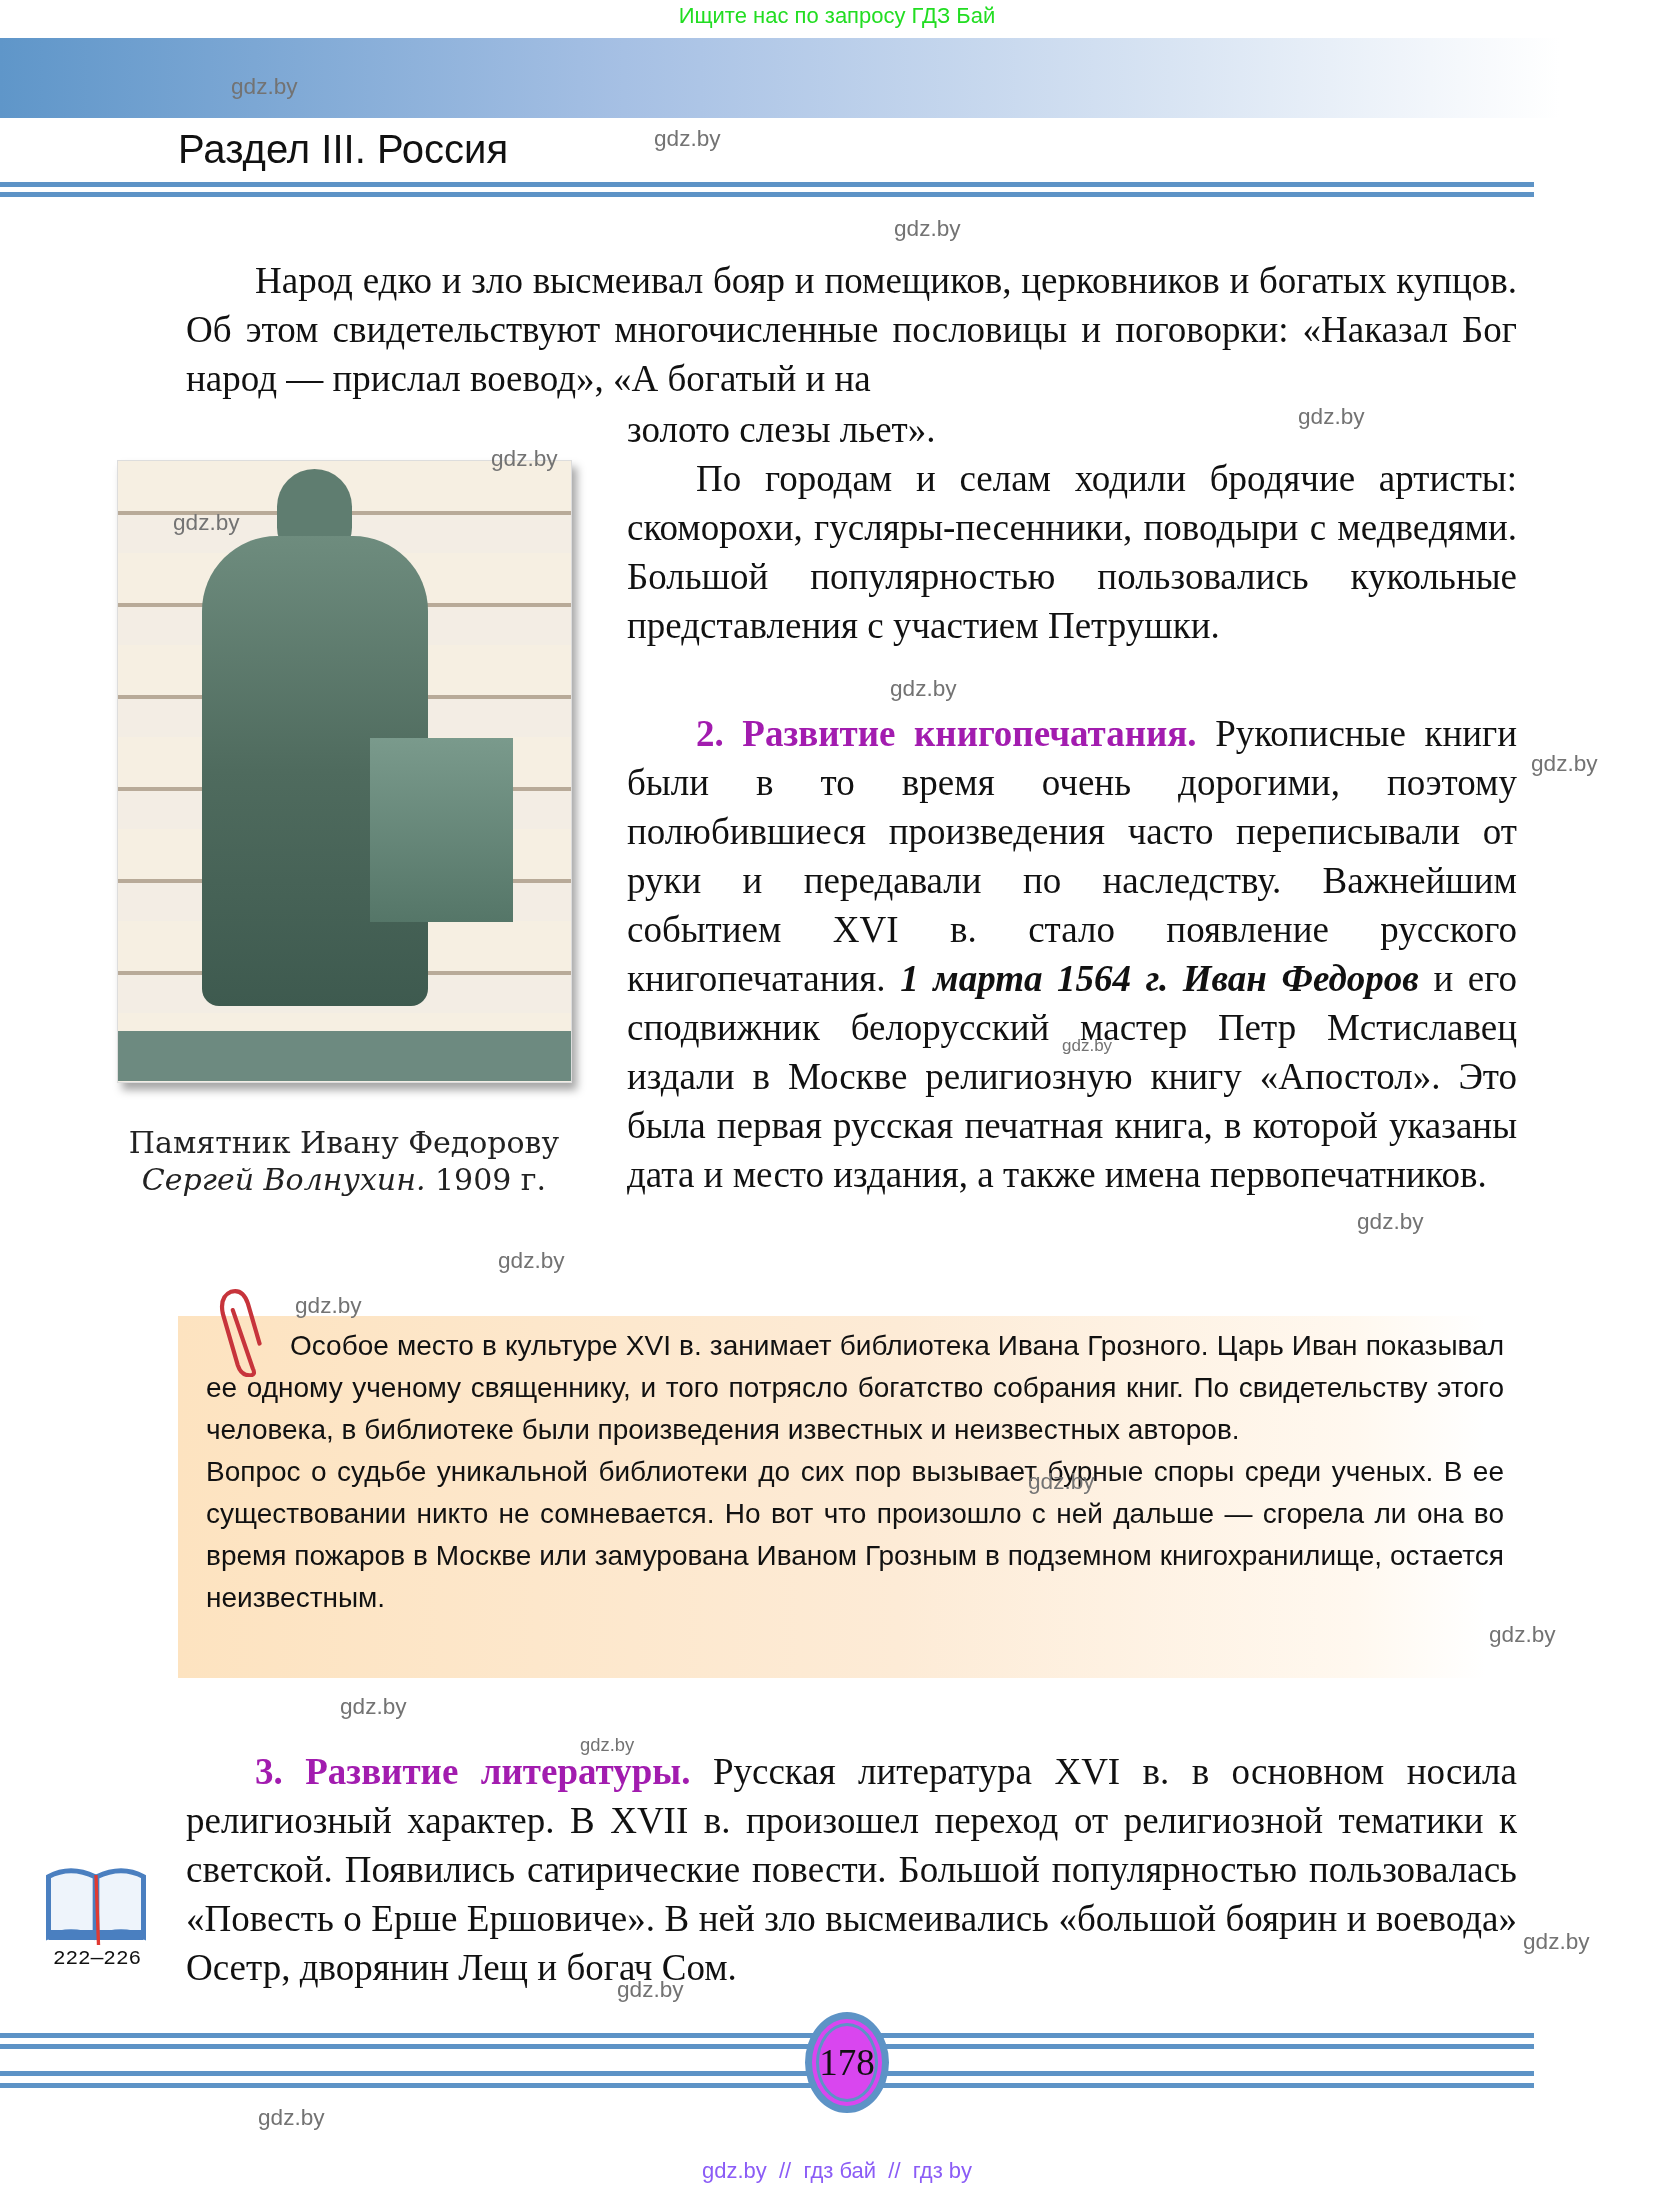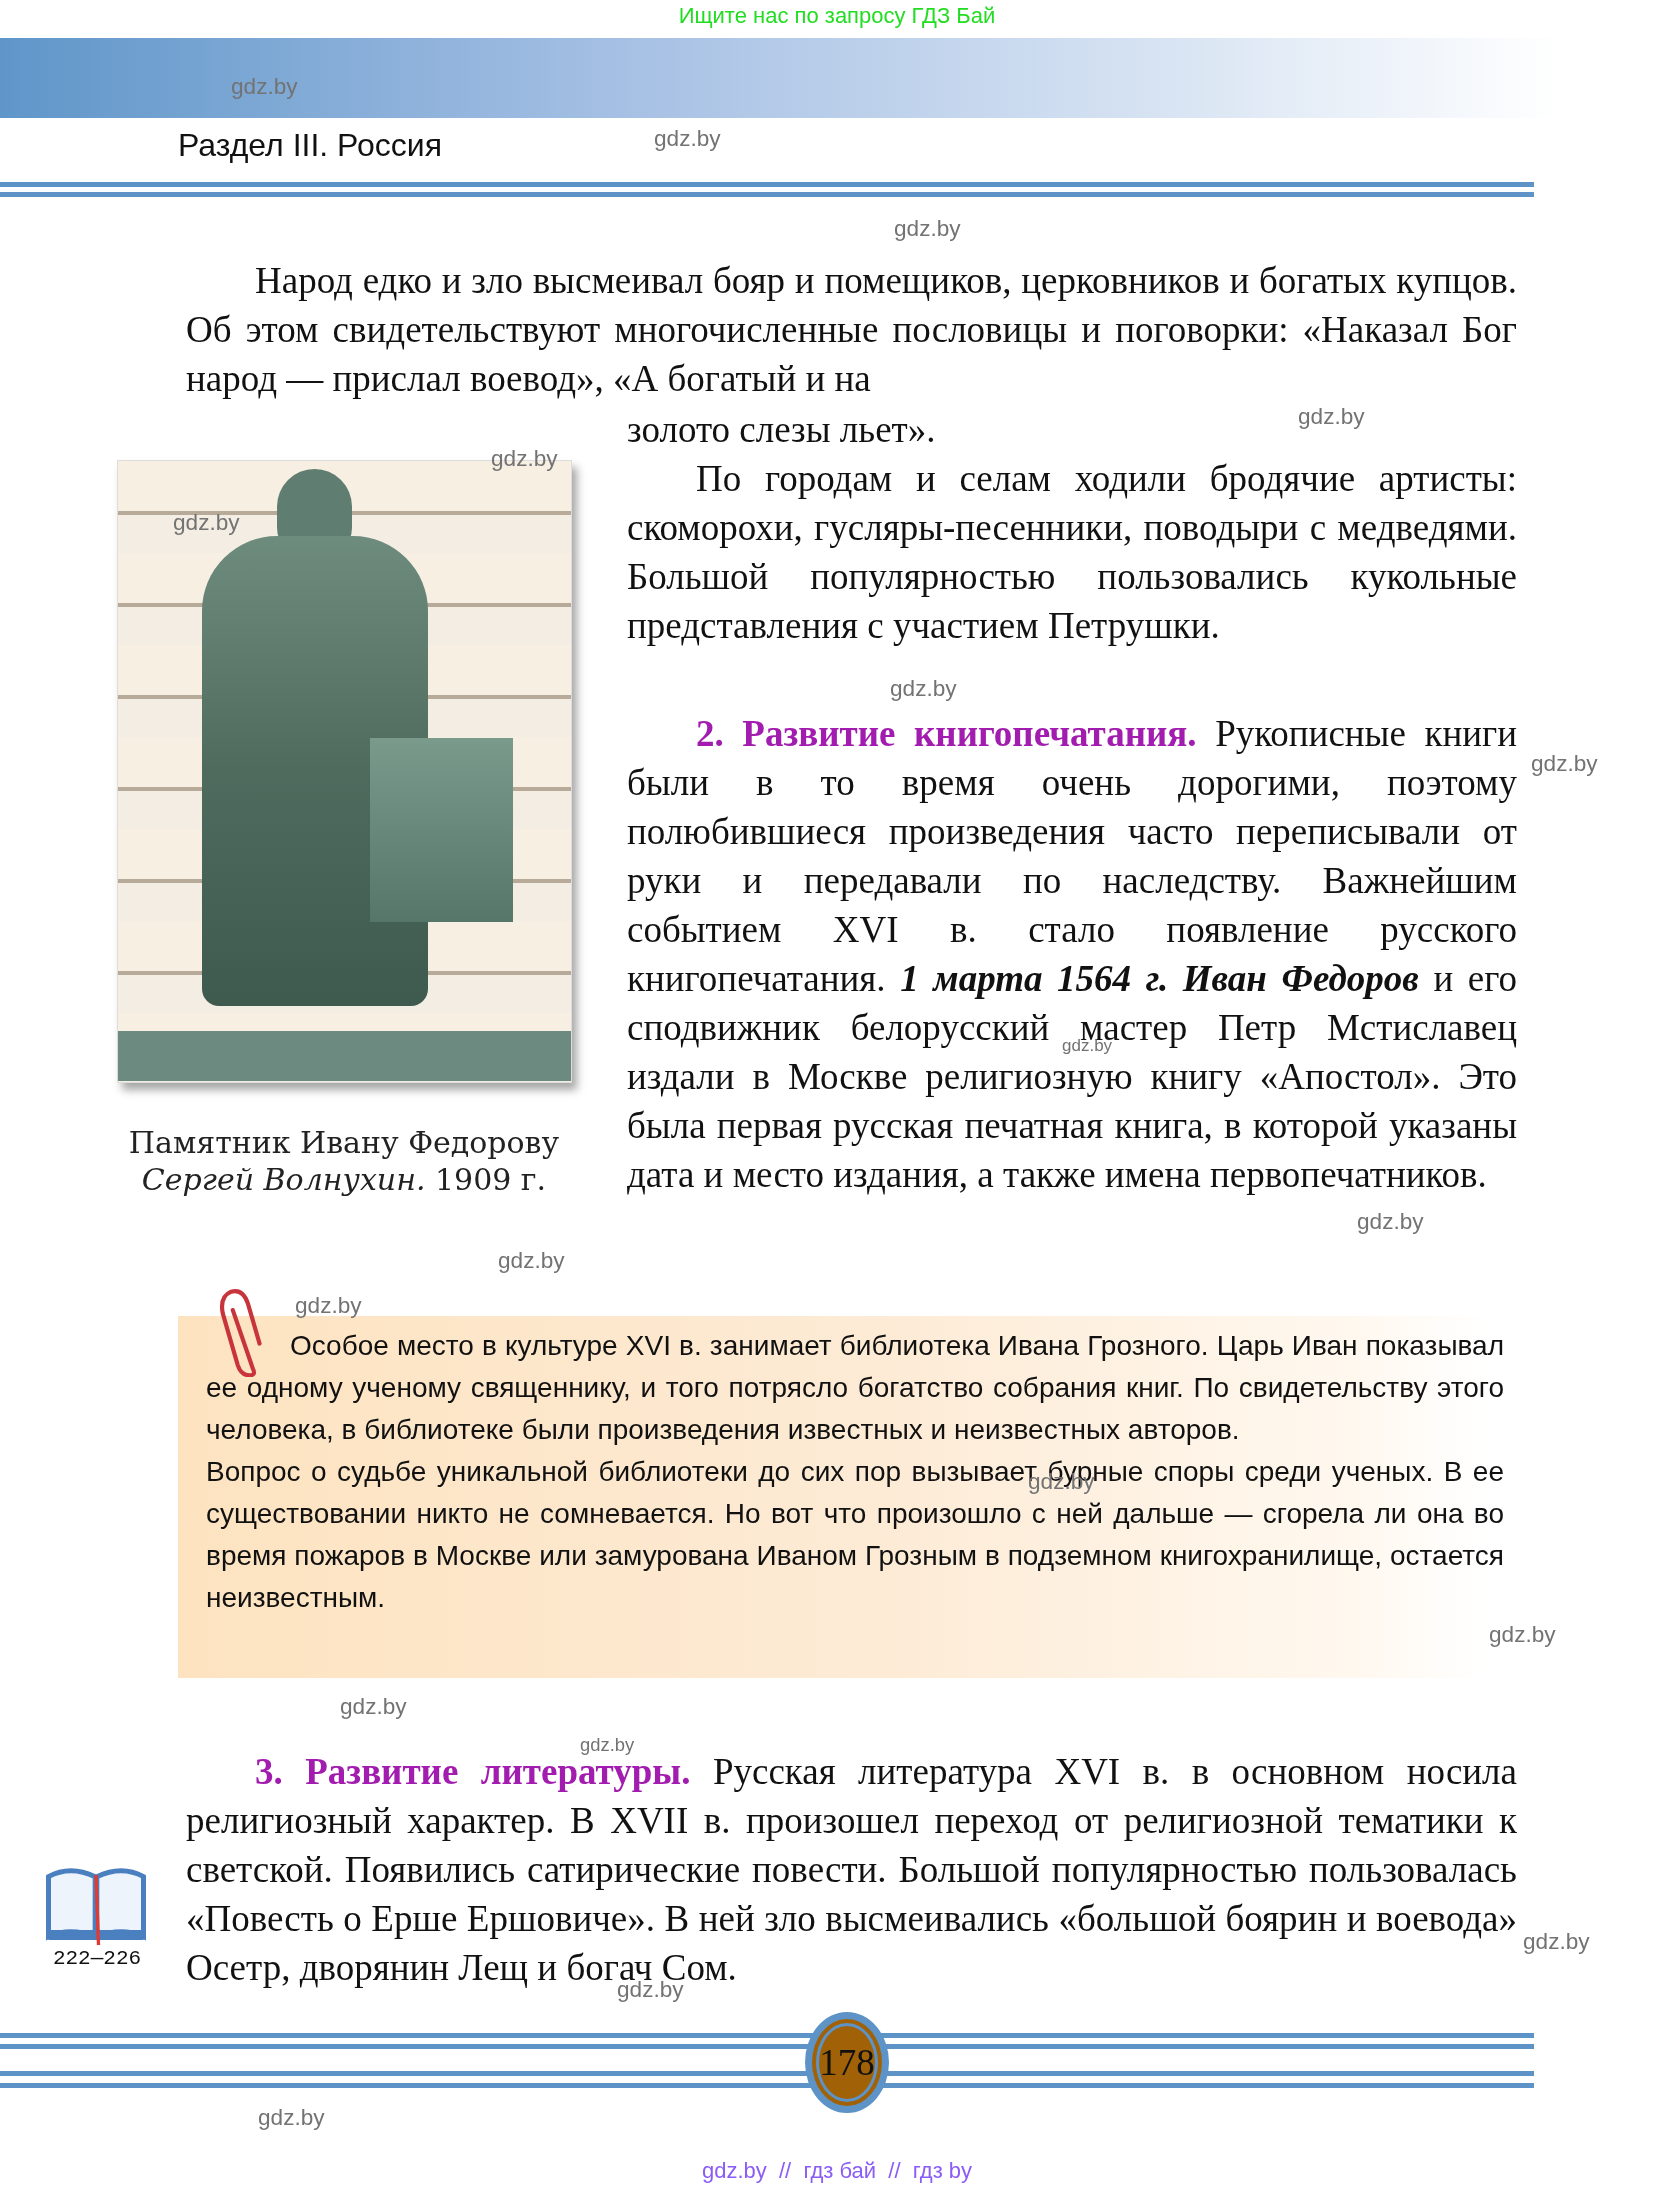--- a/index.html
+++ b/index.html
@@ -1,42 +1,42 @@
 <!DOCTYPE html>
 <html style="font-size:13.4px"><head>
 <meta charset="utf-8">
 <style>
   html, body { margin:0; padding:0; background:#ffffff; }
   body { width:1674px; height:2205px; position:relative; overflow:hidden; font-family:"Liberation Serif", serif; color:#111; }
   .abs { position:absolute; }
   .top-banner { left:0; top:0; width:1674px; height:32px; text-align:center; color:#22dd22; font-family:"Liberation Sans", sans-serif; font-size:22px; line-height:32px; }
   .header-band { left:0; top:38px; width:1560px; height:80px; background:linear-gradient(to right,#5f96c9 0%,#a6c0e4 40%,#d8e4f3 75%,#ffffff 100%); }
   .wm { position:absolute; font-family:"Liberation Sans", sans-serif; font-size:22.6px; color:#737373; white-space:nowrap; }
-  .section-label { left:178px; top:127px; font-family:"Liberation Sans", sans-serif; font-size:32px; color:#111; }
+  .section-label { left:178px; top:127px; font-family:"Liberation Sans", sans-serif; font-size:40px; color:#111; }
   .rule { position:absolute; left:0; width:1534px; height:5px; background:#5d93c6; }
   .para { position:absolute; font-size:37px; line-height:49px; text-align:justify; text-align-last:left; }
   .para p { margin:8px; }
   .indent { text-indent:69px; }
   .red { color:#a21caf; font-weight:bold; }
   .bi { font-weight:bold; font-style:italic; }
   .photo { left:117px; top:460px; width:453px; height:621px; box-shadow:5px 6.7px 8.4px rgba(0,0,0,0.35); border:0.8px solid #ddd;
            background:
              linear-gradient(90deg, rgba(255,255,255,0) 0%, rgba(255,255,255,0) 100%),
              repeating-linear-gradient(180deg,#f6efe2 0px,#f6efe2 50px,#b8aa98 50px,#b8aa98 54px,#f3ede4 54px,#f3ede4 92px);
            overflow:hidden; }
   .statue-body { position:absolute; left:84px; top:75px; width:226px; height:470px; background:linear-gradient(180deg,#6e8c7e,#4f6b5e 50%,#3e5a4f); border-radius:75px 75px 17px 17px; }
   .statue-head { position:absolute; left:159px; top:8.4px; width:75px; height:92px; background:#5f7d70; border-radius:38px 38px 34px 34px; }
   .statue-press { position:absolute; left:252px; top:277px; width:143px; height:184px; background:linear-gradient(180deg,#7a9a8c,#557668); }
   .statue-base { position:absolute; left:0; top:570px; width:453px; height:50px; background:#6d8a80; }
   .caption { left:109px; top:1124px; width:470px; text-align:center; font-family:"DejaVu Serif", serif; font-size:30px; line-height:37px; color:#222; }
   .caption i { font-style:italic; }
   .note-box { left:178px; top:1316px; width:1308px; height:362px; background:linear-gradient(to right,#fde3c0 0%,#fdebd6 55%,#fff8ef 90%,#ffffff 100%); }
   .note-text { position:absolute; left:206px; top:1325px; width:1298px; font-family:"Liberation Sans", sans-serif; font-size:28px; line-height:42px; text-align:justify; text-align-last:left; }
   .note-text p { margin:0; }
-  .page-num-circle { left:805px; top:2012px; width:84px; height:101px; border-radius:50%; background:#a16207; border:7.5px solid #5d93c6; box-sizing:border-box; display:flex; align-items:center; justify-content:center; }
+  .page-num-circle { left:805px; top:2012px; width:84px; height:101px; border-radius:50%; background:#d946ef; border:7.5px solid #5d93c6; box-sizing:border-box; display:flex; align-items:center; justify-content:center; }
   .page-num-inner { width:62px; height:79px; border-radius:50%; border:3.4px solid #5d93c6; box-sizing:border-box; display:flex; align-items:center; justify-content:center; font-family:"Liberation Serif", serif; font-size:37px; }
   .footer-links { left:0; top:2158px; width:1674px; text-align:center; font-family:Liberation Sans, sans-serif; font-size:22px; color:#8b5cf6; }
   .book-ref { left:34px; top:1947px; width:126px; text-align:center; font-family:Liberation Mono, monospace; font-size:21px; }
 </style>
 </head>
 <body>
 
 <div class="abs top-banner">Ищите нас по запросу ГДЗ Бай</div>
 
 <div class="abs header-band"></div>

